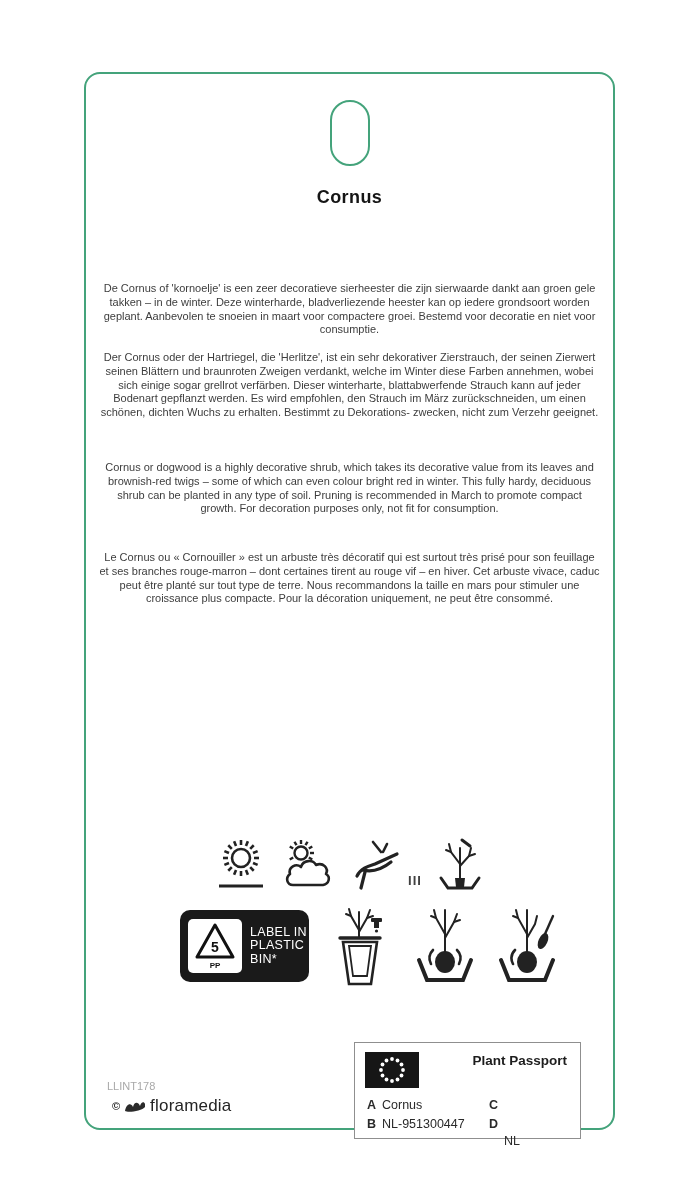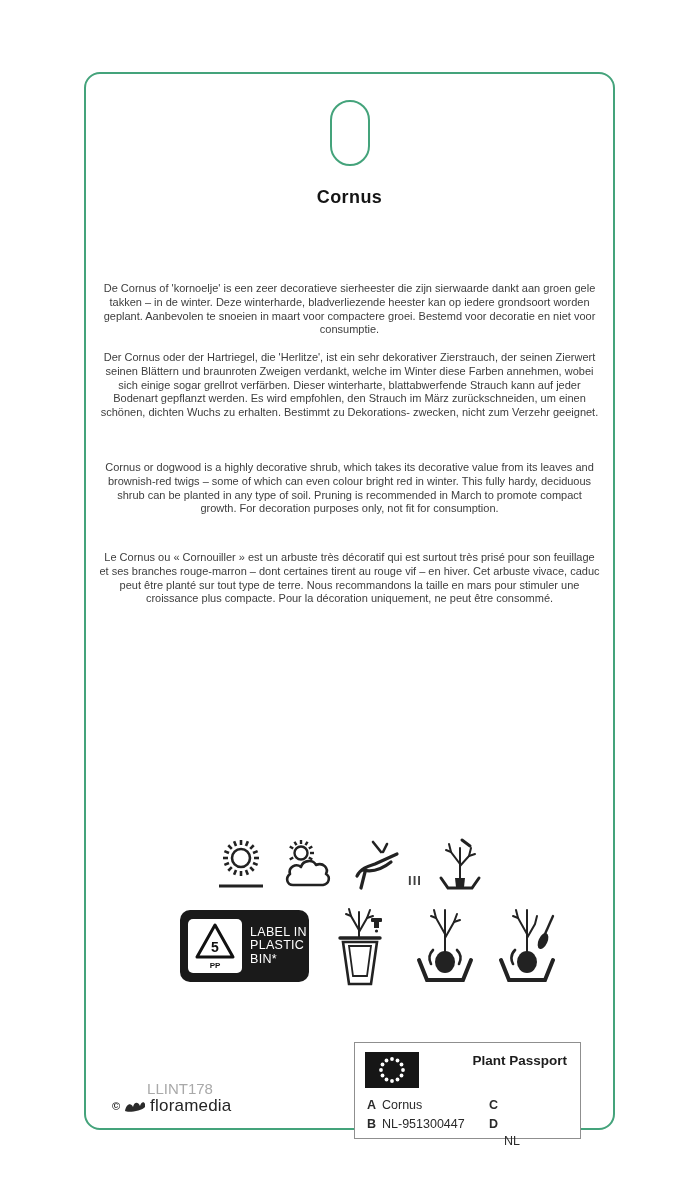--- a/index.html
+++ b/index.html
@@ -66,22 +66,22 @@
   .pp-flag{position:absolute;left:10px;top:9px;}
   .pp-title{position:absolute;right:13px;top:10px;font-size:13.5px;font-weight:bold;color:#1d1d1d;}
   .pp-cell{position:absolute;font-size:12.5px;color:#2a2a2a;}
   .pp-key{font-weight:bold;}
   .k-a{left:12px;top:55px}.v-a{left:27px;top:55px}
   .k-b{left:12px;top:74px}.v-b{left:27px;top:74px}
   .k-c{left:134px;top:55px}.v-c{left:149px;top:55px}
   .k-d{left:134px;top:74px}.v-d{left:149px;top:91px}
 
   .item-code{
-    position:absolute;left:48px;top:1006px;width:92px;text-align:center;
-    font-size:15px;color:#a9a9a9;
+    position:absolute;left:21px;top:1006px;width:92px;
+    font-size:11px;color:#a9a9a9;
   }
   .brand{
     position:absolute;left:26px;top:1022px;display:flex;align-items:center;gap:4px;
   }
   .brand .copy{font-size:11px;font-weight:bold;color:#2b2b2b;}
   .brand .brand-name{font-size:17px;font-weight:normal;color:#242424;letter-spacing:.2px;}
   .brand svg{display:block;}
 </style>
 </head>
 <body>

